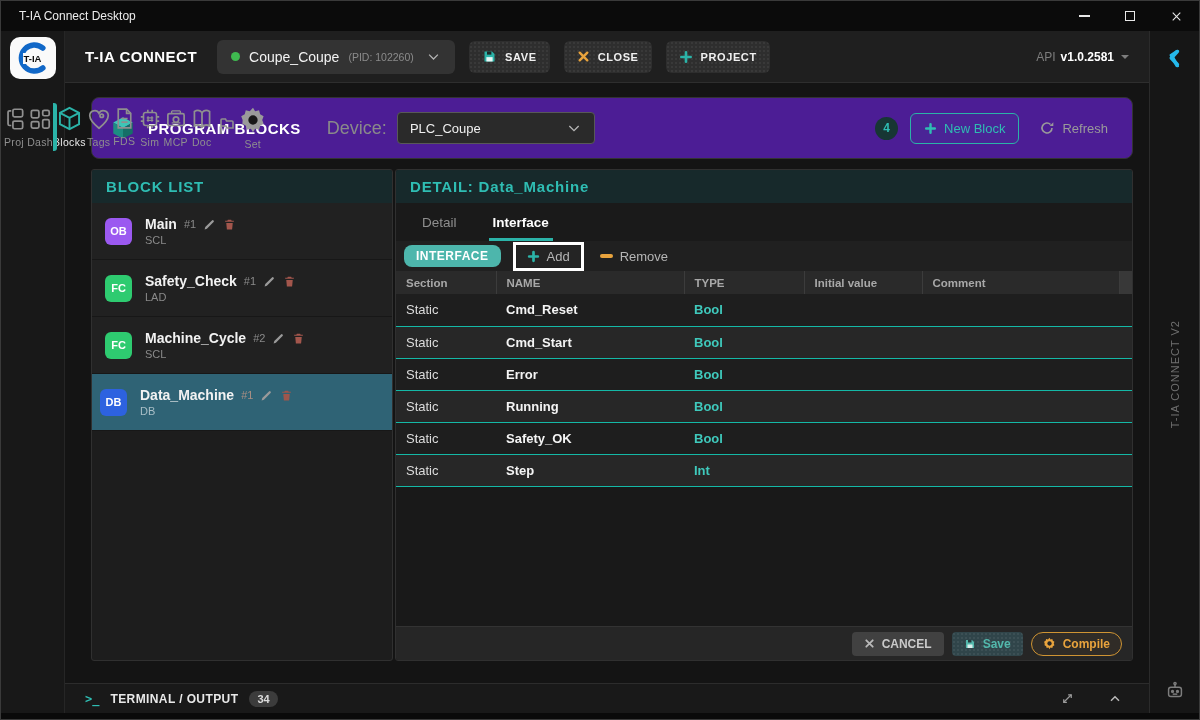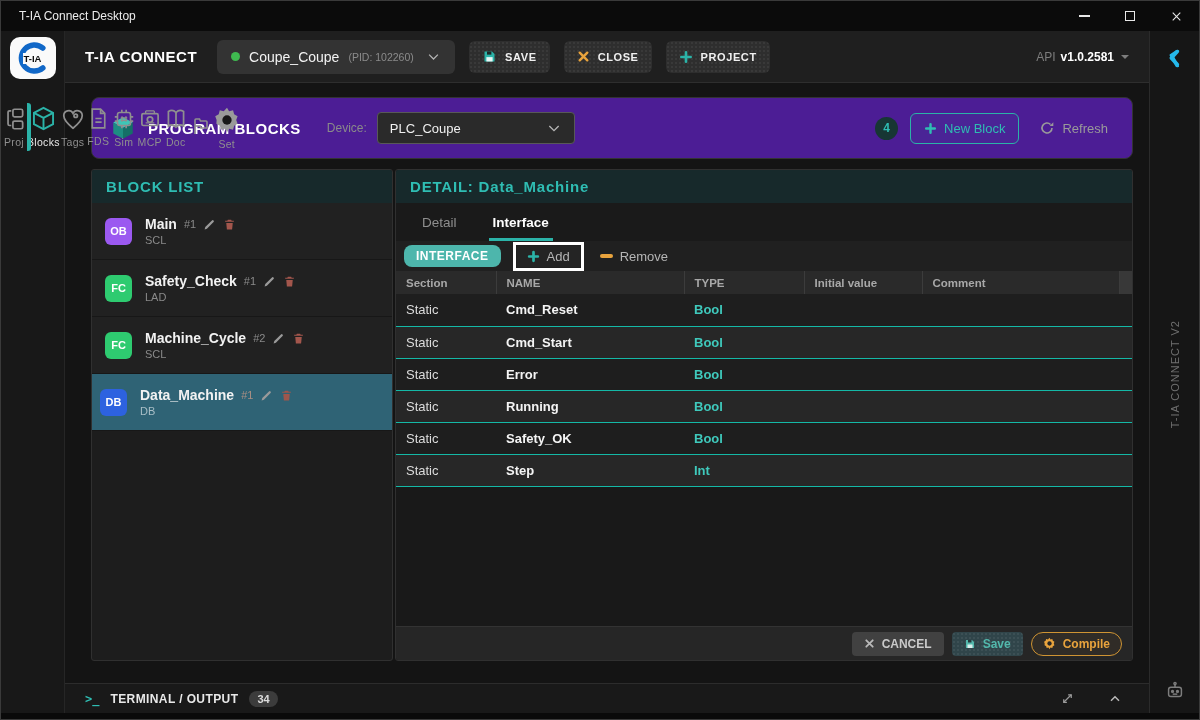--- a/index.html
+++ b/index.html
@@ -56,21 +56,21 @@
   .api-caret { width:0; height:0; border-left:4px solid transparent; border-right:4px solid transparent;
     border-top:4px solid #7d7d7d; margin-left:2px; }
 
   .content { flex:1; min-height:0; background:#141414; padding:14px 16px 22px 26px;
     display:flex; flex-direction:column; }
 
   
   .blocks-card { height:62px; flex:none; background:#4c1d95; border:1px solid #333;
     border-radius:8px; display:flex; align-items:center; padding:0 18px; margin-bottom:10px; }
   .pb-title { color:#fff; font-size:15px; font-weight:bold; letter-spacing:.5px; margin-left:12px; }
-  .device-label { color:#8a8a8a; font-size:12px; margin-left:26px; margin-right:10px; }
+  .device-label { color:#8a8a8a; font-size:18px; margin-left:26px; margin-right:10px; }
   .device-select { width:198px; height:32px; background:#2a2a2a; border:1px solid #585858;
     border-radius:4px; display:flex; align-items:center; padding:0 12px; cursor:pointer; }
   .device-value { color:#f0f0f0; font-size:13px; }
   .device-select .chev { margin-left:auto; }
   .count-badge { margin-left:auto; width:23px; height:23px; border-radius:50%; background:#173634;
     color:#2fbdb3; font-size:12px; font-weight:bold; display:flex; align-items:center; justify-content:center; }
   .newblock-btn { margin-left:12px; height:31px; border:1px solid #2bb3a8; border-radius:6px;
     color:#2fbdb3; font-size:13px; display:flex; align-items:center; gap:7px; padding:0 13px;
     background:rgba(43,179,168,.05); cursor:pointer; }
   .refresh-btn { margin-left:14px; color:#9a9a9a; font-size:13px; display:flex; align-items:center;
@@ -195,20 +195,29 @@
       </div>
       <nav class="nav">
         <div class="nav-item">
           <svg width="26" height="26" viewBox="0 0 24 24" fill="none" stroke="#8f8f8f" stroke-width="1.6">
             <path d="M9.5 4.5H8a1.5 1.5 0 0 0-1.5 1.5v10.5A1.5 1.5 0 0 0 8 18h1.5"></path>
               <rect x="11" y="3" width="9" height="7" rx="1.5"></rect>
               <rect x="11" y="14" width="9" height="7" rx="1.5"></rect>
           </svg>
           <span class="nav-label">Proj</span>
         </div>
+        <div class="nav-item">
+          <svg width="26" height="26" viewBox="0 0 24 24" fill="none" stroke="#8f8f8f" stroke-width="1.6">
+            <rect x="4" y="4" width="7" height="7" rx="1.5"></rect>
+              <rect x="14.5" y="4" width="6" height="5" rx="1.5"></rect>
+              <rect x="4" y="14.5" width="7" height="6" rx="1.5"></rect>
+              <rect x="14.5" y="12.5" width="6" height="8" rx="1.5"></rect>
+          </svg>
+          <span class="nav-label">Dash</span>
+        </div>
         <div class="nav-item active">
           <svg width="27" height="27" viewBox="0 0 24 24" fill="none" stroke="#2bb3a8" stroke-width="1.7">
             <path d="M12 2.5 20.5 7v10L12 21.5 3.5 17V7Z"></path>
               <path d="M3.5 7 12 11.5 20.5 7M12 11.5V21.5"></path>
           </svg>
           <span class="nav-label">Blocks</span>
         </div>
         <div class="nav-item">
           <svg width="26" height="26" viewBox="0 0 24 24" fill="none" stroke="#8f8f8f" stroke-width="1.6">
             <path d="M12 20.5C6.5 16 3.5 12.5 3.5 9A4.5 4.5 0 0 1 12 6.8 4.5 4.5 0 0 1 20.5 9c0 3.5-3 7-8.5 11.5z"></path>

